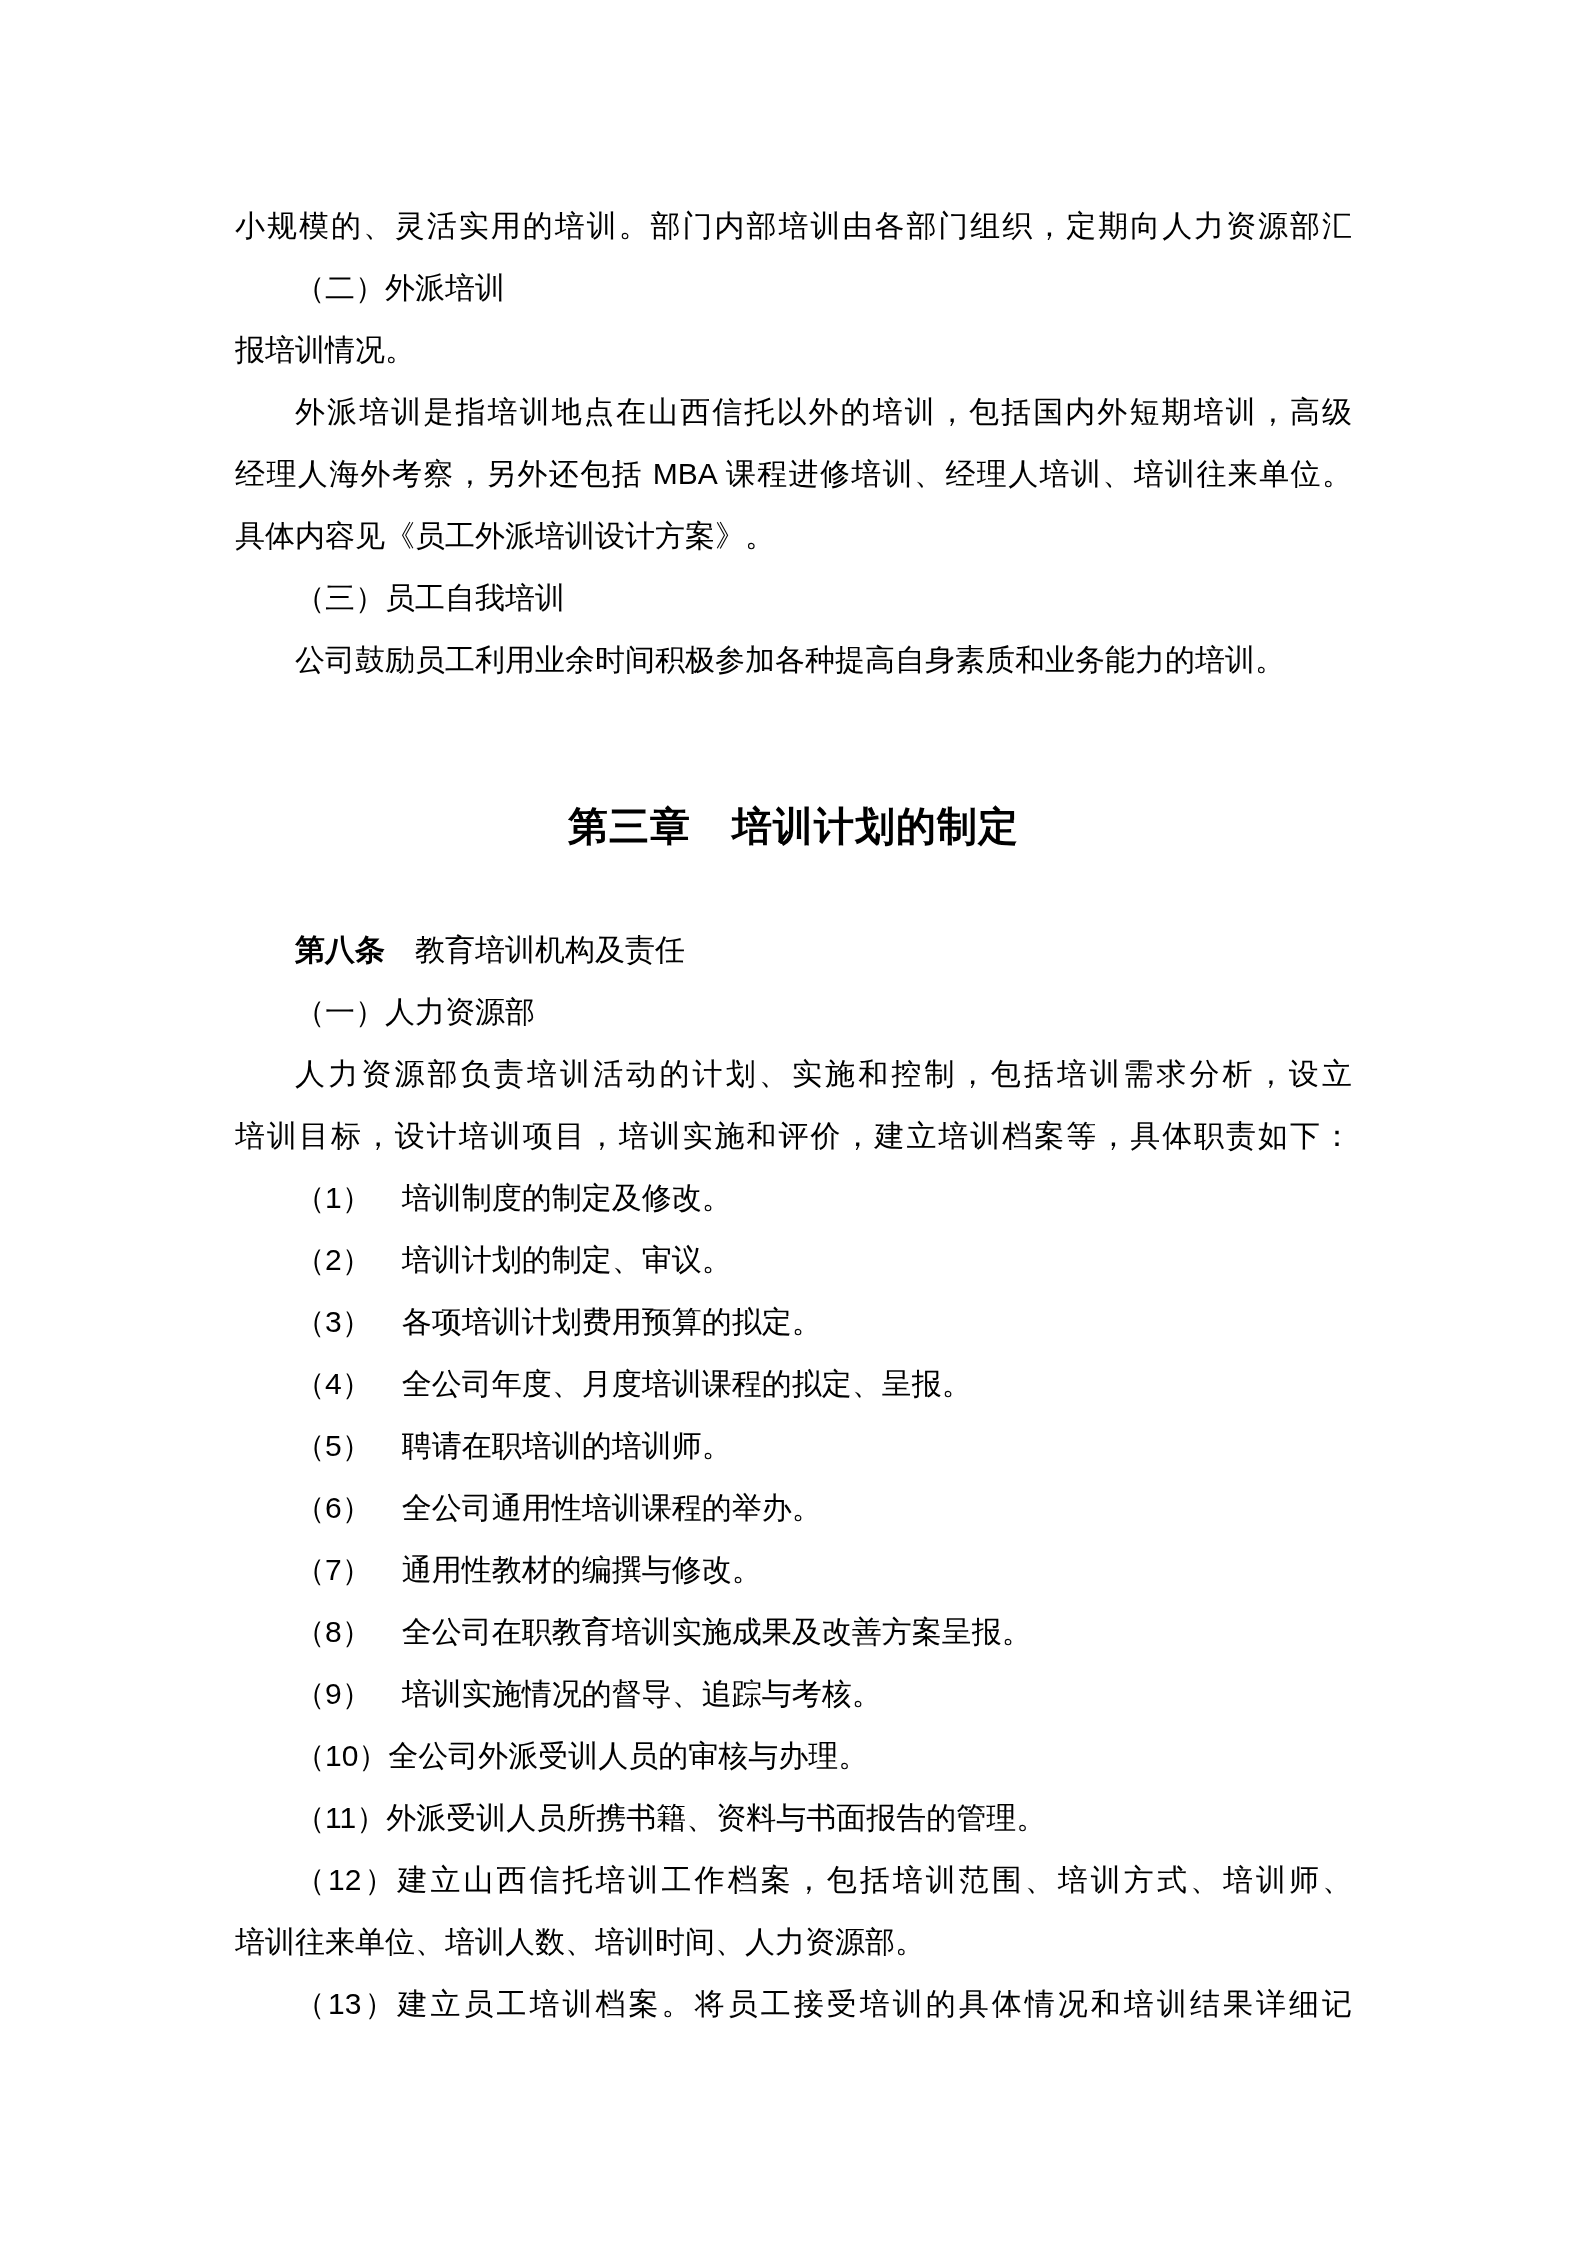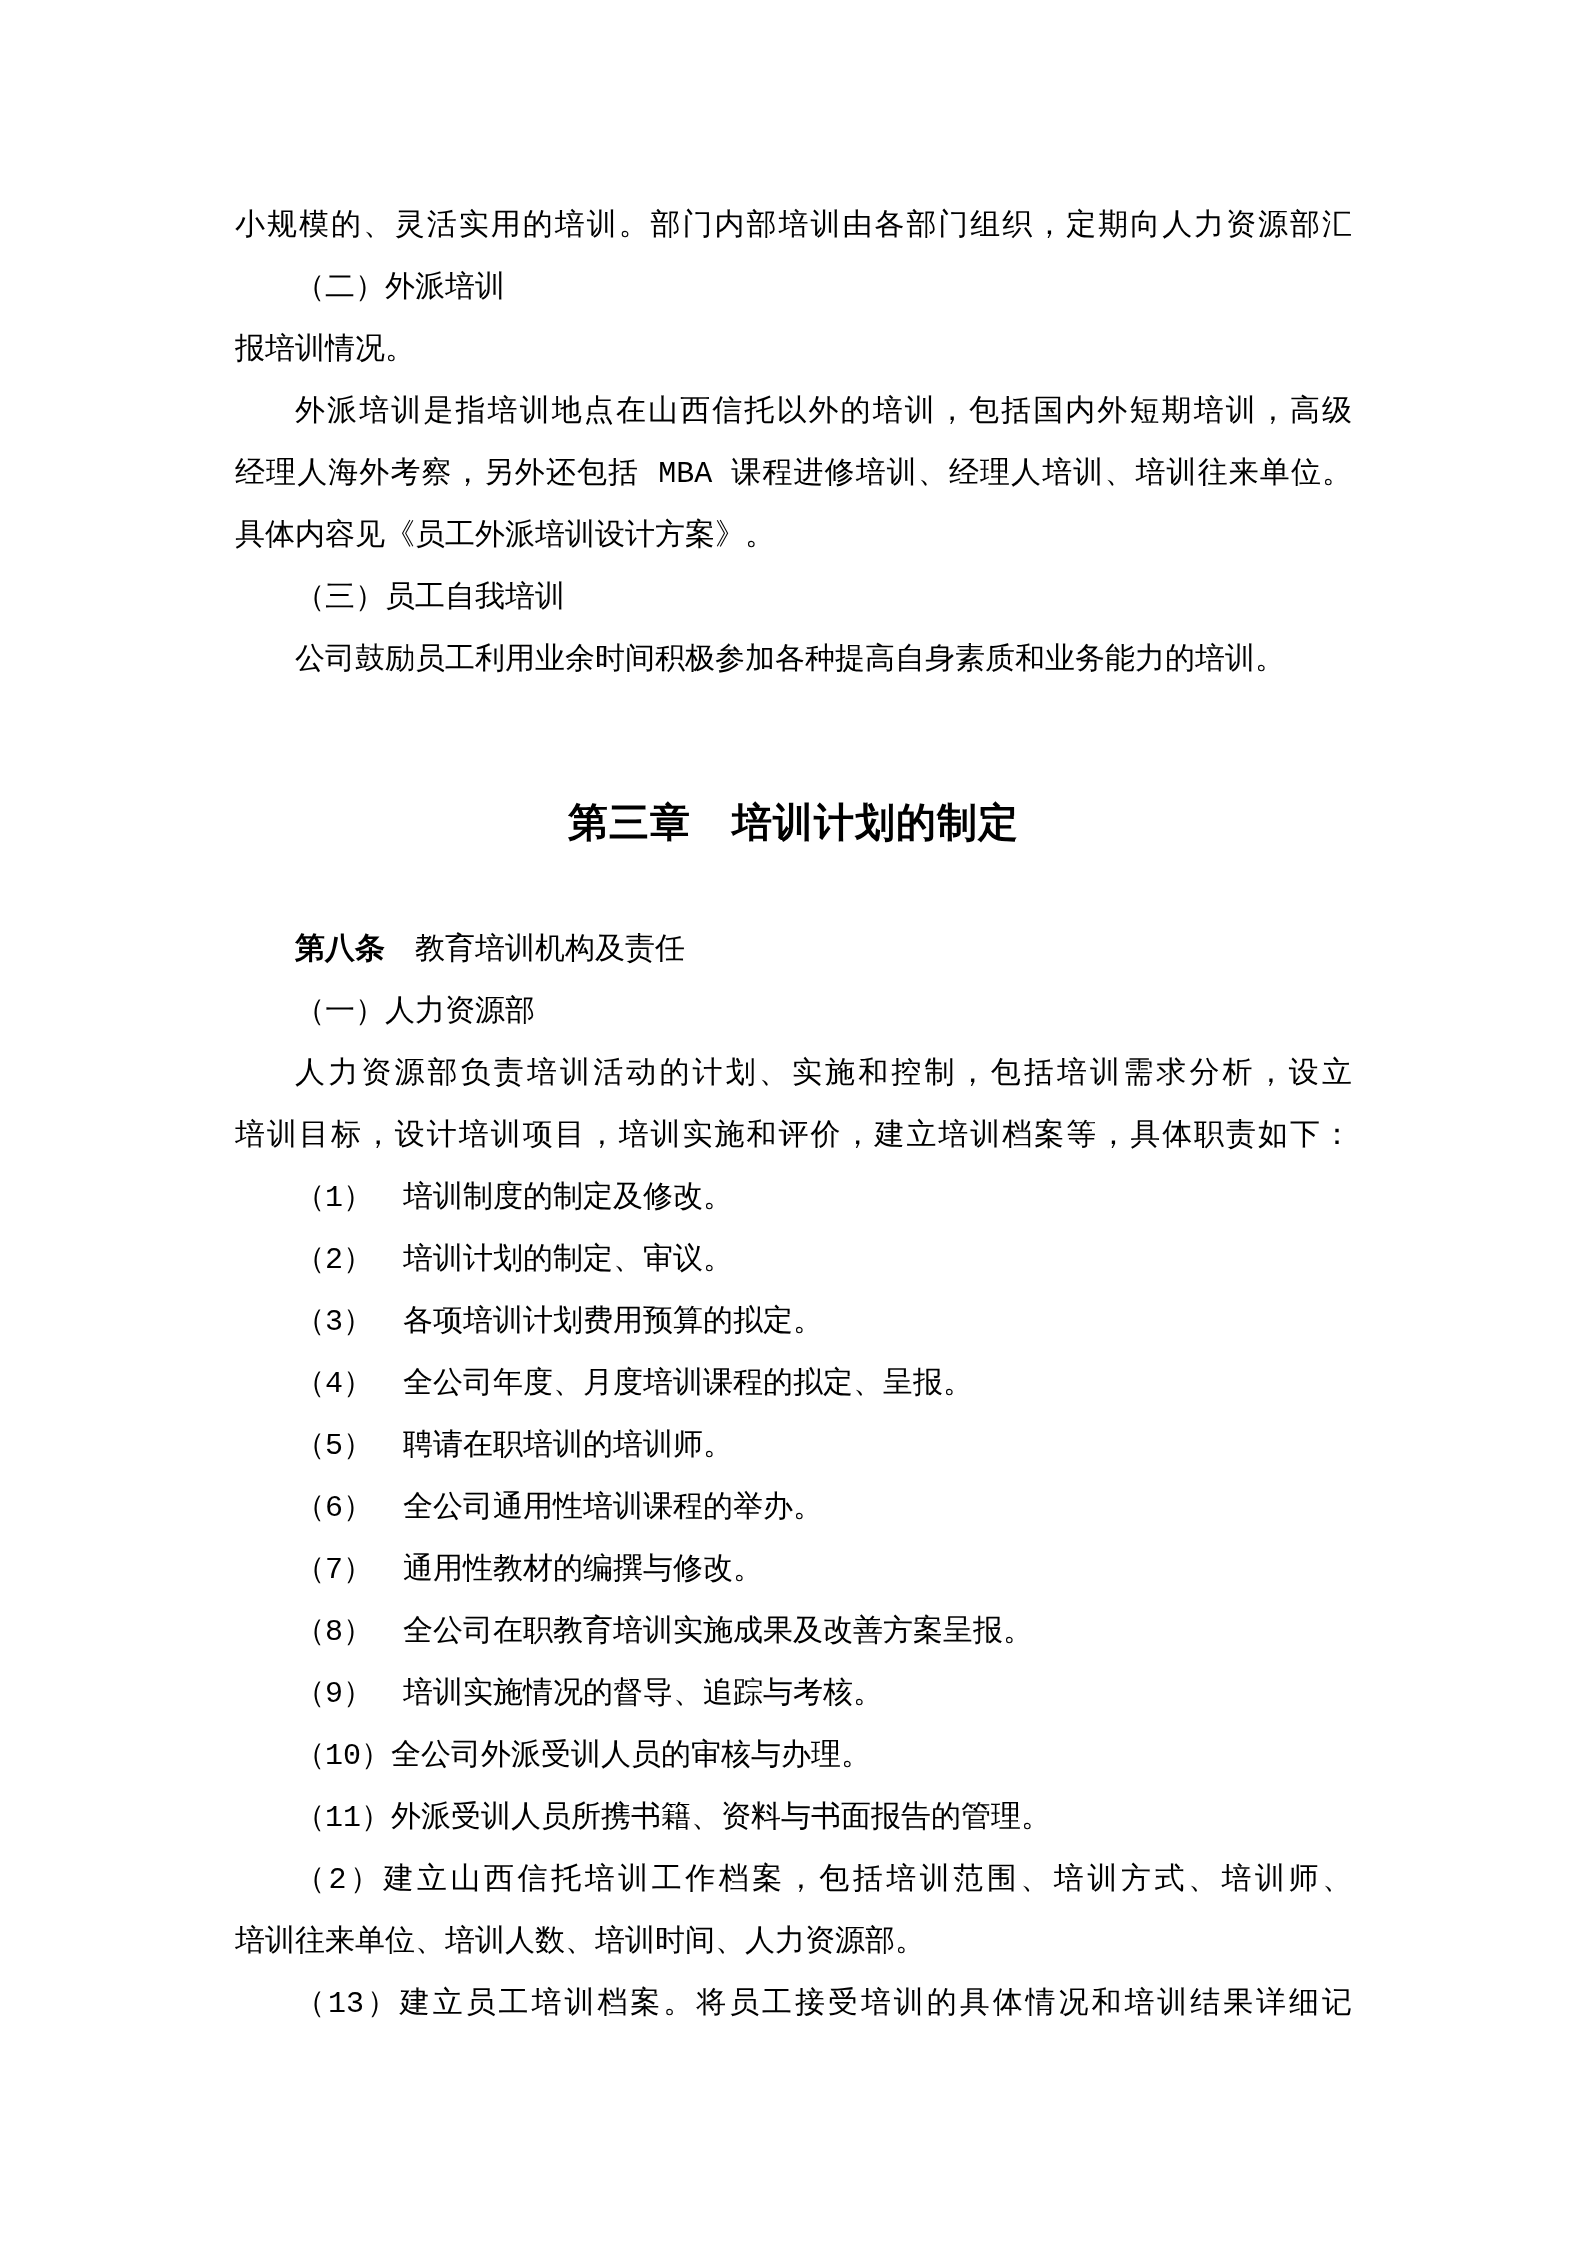--- a/index.html
+++ b/index.html
@@ -8,21 +8,21 @@
     background: #ffffff;
   }
   .page {
     position: relative;
     width: 1587px;
     height: 2245px;
     margin: 0 auto;
     background: #ffffff;
     box-sizing: border-box;
     padding: 195px 235px 0 235px;
-    font-family: Liberation Mono, monospace;
+    font-family: Liberation Sans, sans-serif;
     color: #000000;
     overflow: hidden;
   }
   .line {
     height: 62px;
     line-height: 62px;
     font-size: 30px;
     white-space: nowrap;
     overflow: hidden;
   }
@@ -71,17 +71,17 @@
       <div class="line indent">（2）　培训计划的制定、审议。</div>
       <div class="line indent">（3）　各项培训计划费用预算的拟定。</div>
       <div class="line indent">（4）　全公司年度、月度培训课程的拟定、呈报。</div>
       <div class="line indent">（5）　聘请在职培训的培训师。</div>
       <div class="line indent">（6）　全公司通用性培训课程的举办。</div>
       <div class="line indent">（7）　通用性教材的编撰与修改。</div>
       <div class="line indent">（8）　全公司在职教育培训实施成果及改善方案呈报。</div>
       <div class="line indent">（9）　培训实施情况的督导、追踪与考核。</div>
       <div class="line indent">（10）全公司外派受训人员的审核与办理。</div>
       <div class="line indent">（11）外派受训人员所携书籍、资料与书面报告的管理。</div>
-      <div class="line indent fill">（2）建立山西信托培训工作档案，包括培训范围、培训方式、培训师、</div>
+      <div class="line indent fill">（12）建立山西信托培训工作档案，包括培训范围、培训方式、培训师、</div>
       <div class="line">培训往来单位、培训人数、培训时间、人力资源部。</div>
       <div class="line indent fill">（13）建立员工培训档案。将员工接受培训的具体情况和培训结果详细记</div>
     </div>
 </div>
 
 </body></html>

